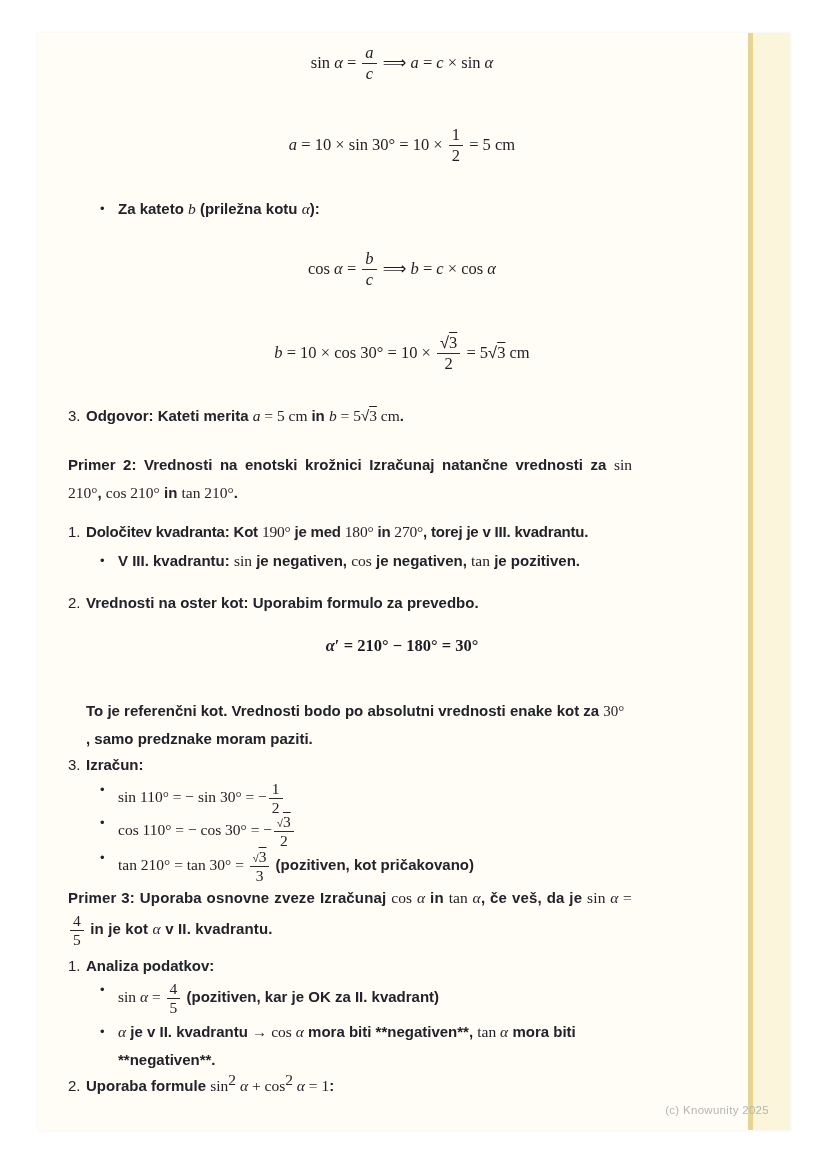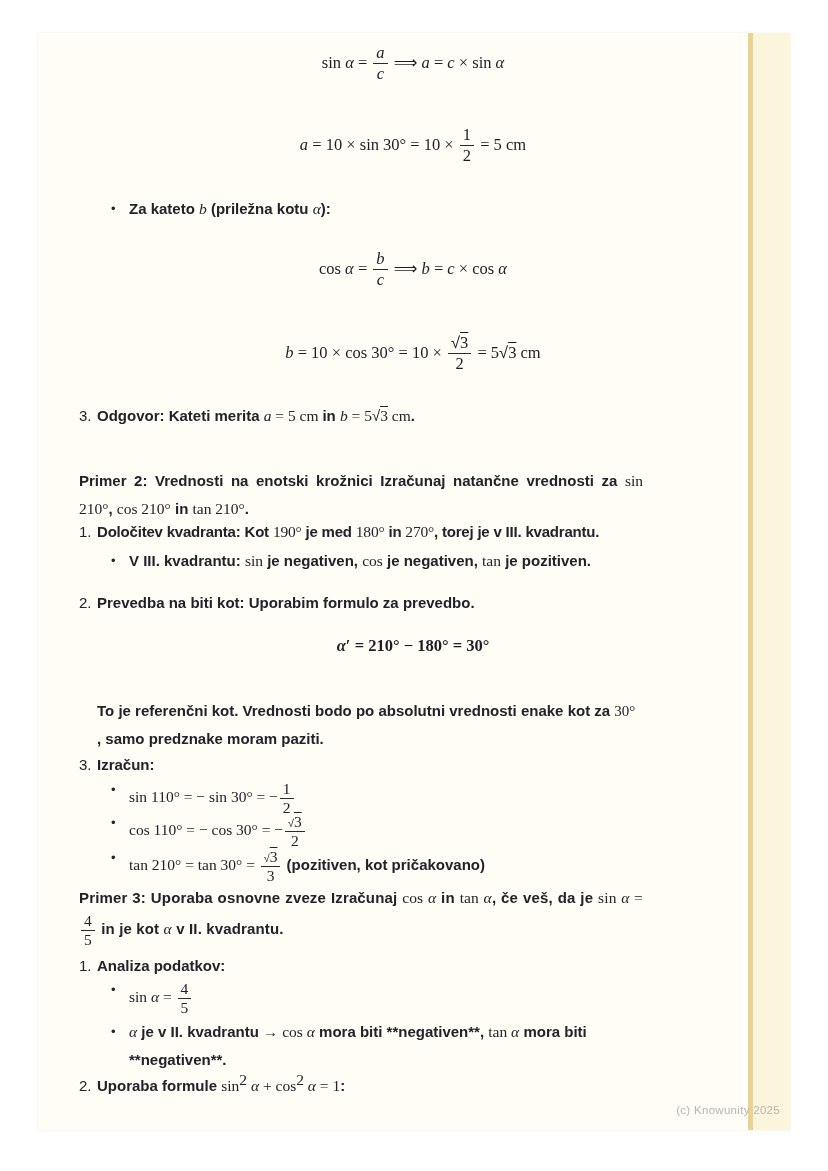--- a/index.html
+++ b/index.html
@@ -13,21 +13,21 @@
     -webkit-font-smoothing:antialiased;
   }
   .page{
     position:absolute;left:38px;top:33px;width:752px;height:1097px;
     background:#fffdf6;
     box-shadow:0 0 3px rgba(160,150,110,0.18);
   }
   .stripe-fill{position:absolute;top:0;right:0;width:37px;height:100%;z-index:1;}
   .stripe-line{position:absolute;top:0;right:37px;width:5px;height:100%;z-index:1;}
   .content-col{position:absolute;left:30px;top:0;width:564px;z-index:2;}
-  .block{position:absolute;left:11px;width:564px;font-size:15px;line-height:20px;}
+  .block{position:absolute;left:0;width:564px;font-size:15px;line-height:20px;}
 
   
   .mrm{font-family:"Liberation Serif","DejaVu Sans",serif;}
   .mit{font-family:"Liberation Serif","DejaVu Sans",serif;font-style:italic;}
   .ms{font-family:"Liberation Sans",sans-serif;font-weight:bold;}
   .mb{font-family:"Liberation Sans",sans-serif;font-weight:700;}
 
   
   .display{text-align:center;padding-left:52px;font-size:16.5px;color:#1d1d25;}
   .display .mrm,.display .mit{font-size:16.5px;}
@@ -58,31 +58,31 @@
   .indent{padding-left:18px;line-height:28px;}
 
   .tight{letter-spacing:-0.2px;}
   .sp3{letter-spacing:0.15px;}
 
   .lh28{line-height:28px;}
 
   .watermark{
     position:absolute;z-index:3;
     font-size:11.5px;letter-spacing:0.3px;
-    top:1071px;right:10px;
+    top:1071px;right:21px;
   }
 
   
   #b-f1{top:10px;}
   #b-f2{top:92px;}
   #b-bul1{top:166px;}
   #b-f3{top:216px;}
   #b-f4{top:300px;}
   #b-odg{top:373px;}
-  #b-p2{top:418px;margin-top:16px;}
+  #b-p2{top:418px;}
   #b-det{top:489px;}
   #b-sub{top:518px;}
   #b-prev{top:560px;}
   #b-falpha{top:602px;font-weight:bold;}
   #b-ref{top:664px;}
   #b-izr{top:722px;}
   #b-mb1{top:747px;}
   #b-mb2{top:780px;}
   #b-mb3{top:815px;}
   #b-p3{top:851px;}
@@ -126,21 +126,21 @@
       <div class="content"><span class="mb">Določitev kvadranta</span><span class="ms">: Kot </span><span class="mrm">190°</span><span class="ms"> je med </span><span class="mrm">180°</span><span class="ms"> in </span><span class="mrm">270°</span><span class="ms">, torej je v </span><span class="mb">III. kvadrantu</span><span class="ms">.</span></div>
     </div>
 
     <div id="b-sub" class="block li bul">
       <span class="marker">•</span>
       <div class="content"><span class="ms">V III. kvadrantu: </span><span class="mrm">sin</span><span class="ms"> je negativen, </span><span class="mrm">cos</span><span class="ms"> je negativen, </span><span class="mrm">tan</span><span class="ms"> je pozitiven.</span></div>
     </div>
 
     <div id="b-prev" class="block li num">
       <span class="marker">2.</span>
-      <div class="content"><span class="mb">Prevedba na biti kot</span><span class="ms">: Uporabim formulo za prevedbo.</span></div>
+      <div class="content"><span class="mb">Vrednosti na oster kot</span><span class="ms">: Uporabim formulo za prevedbo.</span></div>
     </div>
 
     <div id="b-falpha" class="block display"><span class="mit">α</span><span class="mrm">′ = 210° − 180° = 30°</span></div>
 
     <div id="b-ref" class="block indent"><span class="ms">To je referenčni kot. Vrednosti bodo po absolutni vrednosti enake kot za </span><span class="mrm">30°</span><br><span class="ms">, samo predznake moram paziti.</span></div>
 
     <div id="b-izr" class="block li num">
       <span class="marker">3.</span>
       <div class="content"><span class="mb">Izračun</span><span class="ms">:</span></div>
     </div>
@@ -162,21 +162,21 @@
 
     <div id="b-p3" class="block para sp3"><span class="mb">Primer 3: Uporaba osnovne zveze</span><span class="ms"> Izračunaj </span><span class="mrm">cos </span><span class="mit">α</span><span class="ms"> in </span><span class="mrm">tan </span><span class="mit">α</span><span class="ms">, če veš, da je </span><span class="mrm">sin </span><span class="mit">α</span><span class="mrm"> = </span><span class="frac"><span class="fnum"><span class="mrm">4</span></span><span class="fden"><span class="mrm">5</span></span></span><span class="ms"> in je kot </span><span class="mit">α</span><span class="ms"> v II. kvadrantu.</span></div>
 
     <div id="b-ana" class="block li num">
       <span class="marker">1.</span>
       <div class="content"><span class="mb">Analiza podatkov</span><span class="ms">:</span></div>
     </div>
 
     <div id="b-ab1" class="block li bul">
       <span class="marker">•</span>
-      <div class="content"><span class="mrm">sin </span><span class="mit">α</span><span class="mrm"> = </span><span class="frac"><span class="fnum"><span class="mrm">4</span></span><span class="fden"><span class="mrm">5</span></span></span></div>
+      <div class="content"><span class="mrm">sin </span><span class="mit">α</span><span class="mrm"> = </span><span class="frac"><span class="fnum"><span class="mrm">4</span></span><span class="fden"><span class="mrm">5</span></span></span><span class="ms"> (pozitiven, kar je OK za II. kvadrant)</span></div>
     </div>
 
     <div id="b-ab2" class="block li bul lh28">
       <span class="marker">•</span>
       <div class="content"><span class="mit">α</span><span class="ms"> je v II. kvadrantu → </span><span class="mrm">cos </span><span class="mit">α</span><span class="ms"> mora biti **negativen**, </span><span class="mrm">tan </span><span class="mit">α</span><span class="ms"> mora biti </span><br><span class="ms">**negativen**.</span></div>
     </div>
 
     <div id="b-upo" class="block li num">
       <span class="marker">2.</span>
       <div class="content"><span class="mb">Uporaba formule </span><span class="mrm">sin</span><span class="msup"><span class="mrm">2</span></span><span class="mrm"> </span><span class="mit">α</span><span class="mrm"> + cos</span><span class="msup"><span class="mrm">2</span></span><span class="mrm"> </span><span class="mit">α</span><span class="mrm"> = 1</span><span class="ms">:</span></div>

